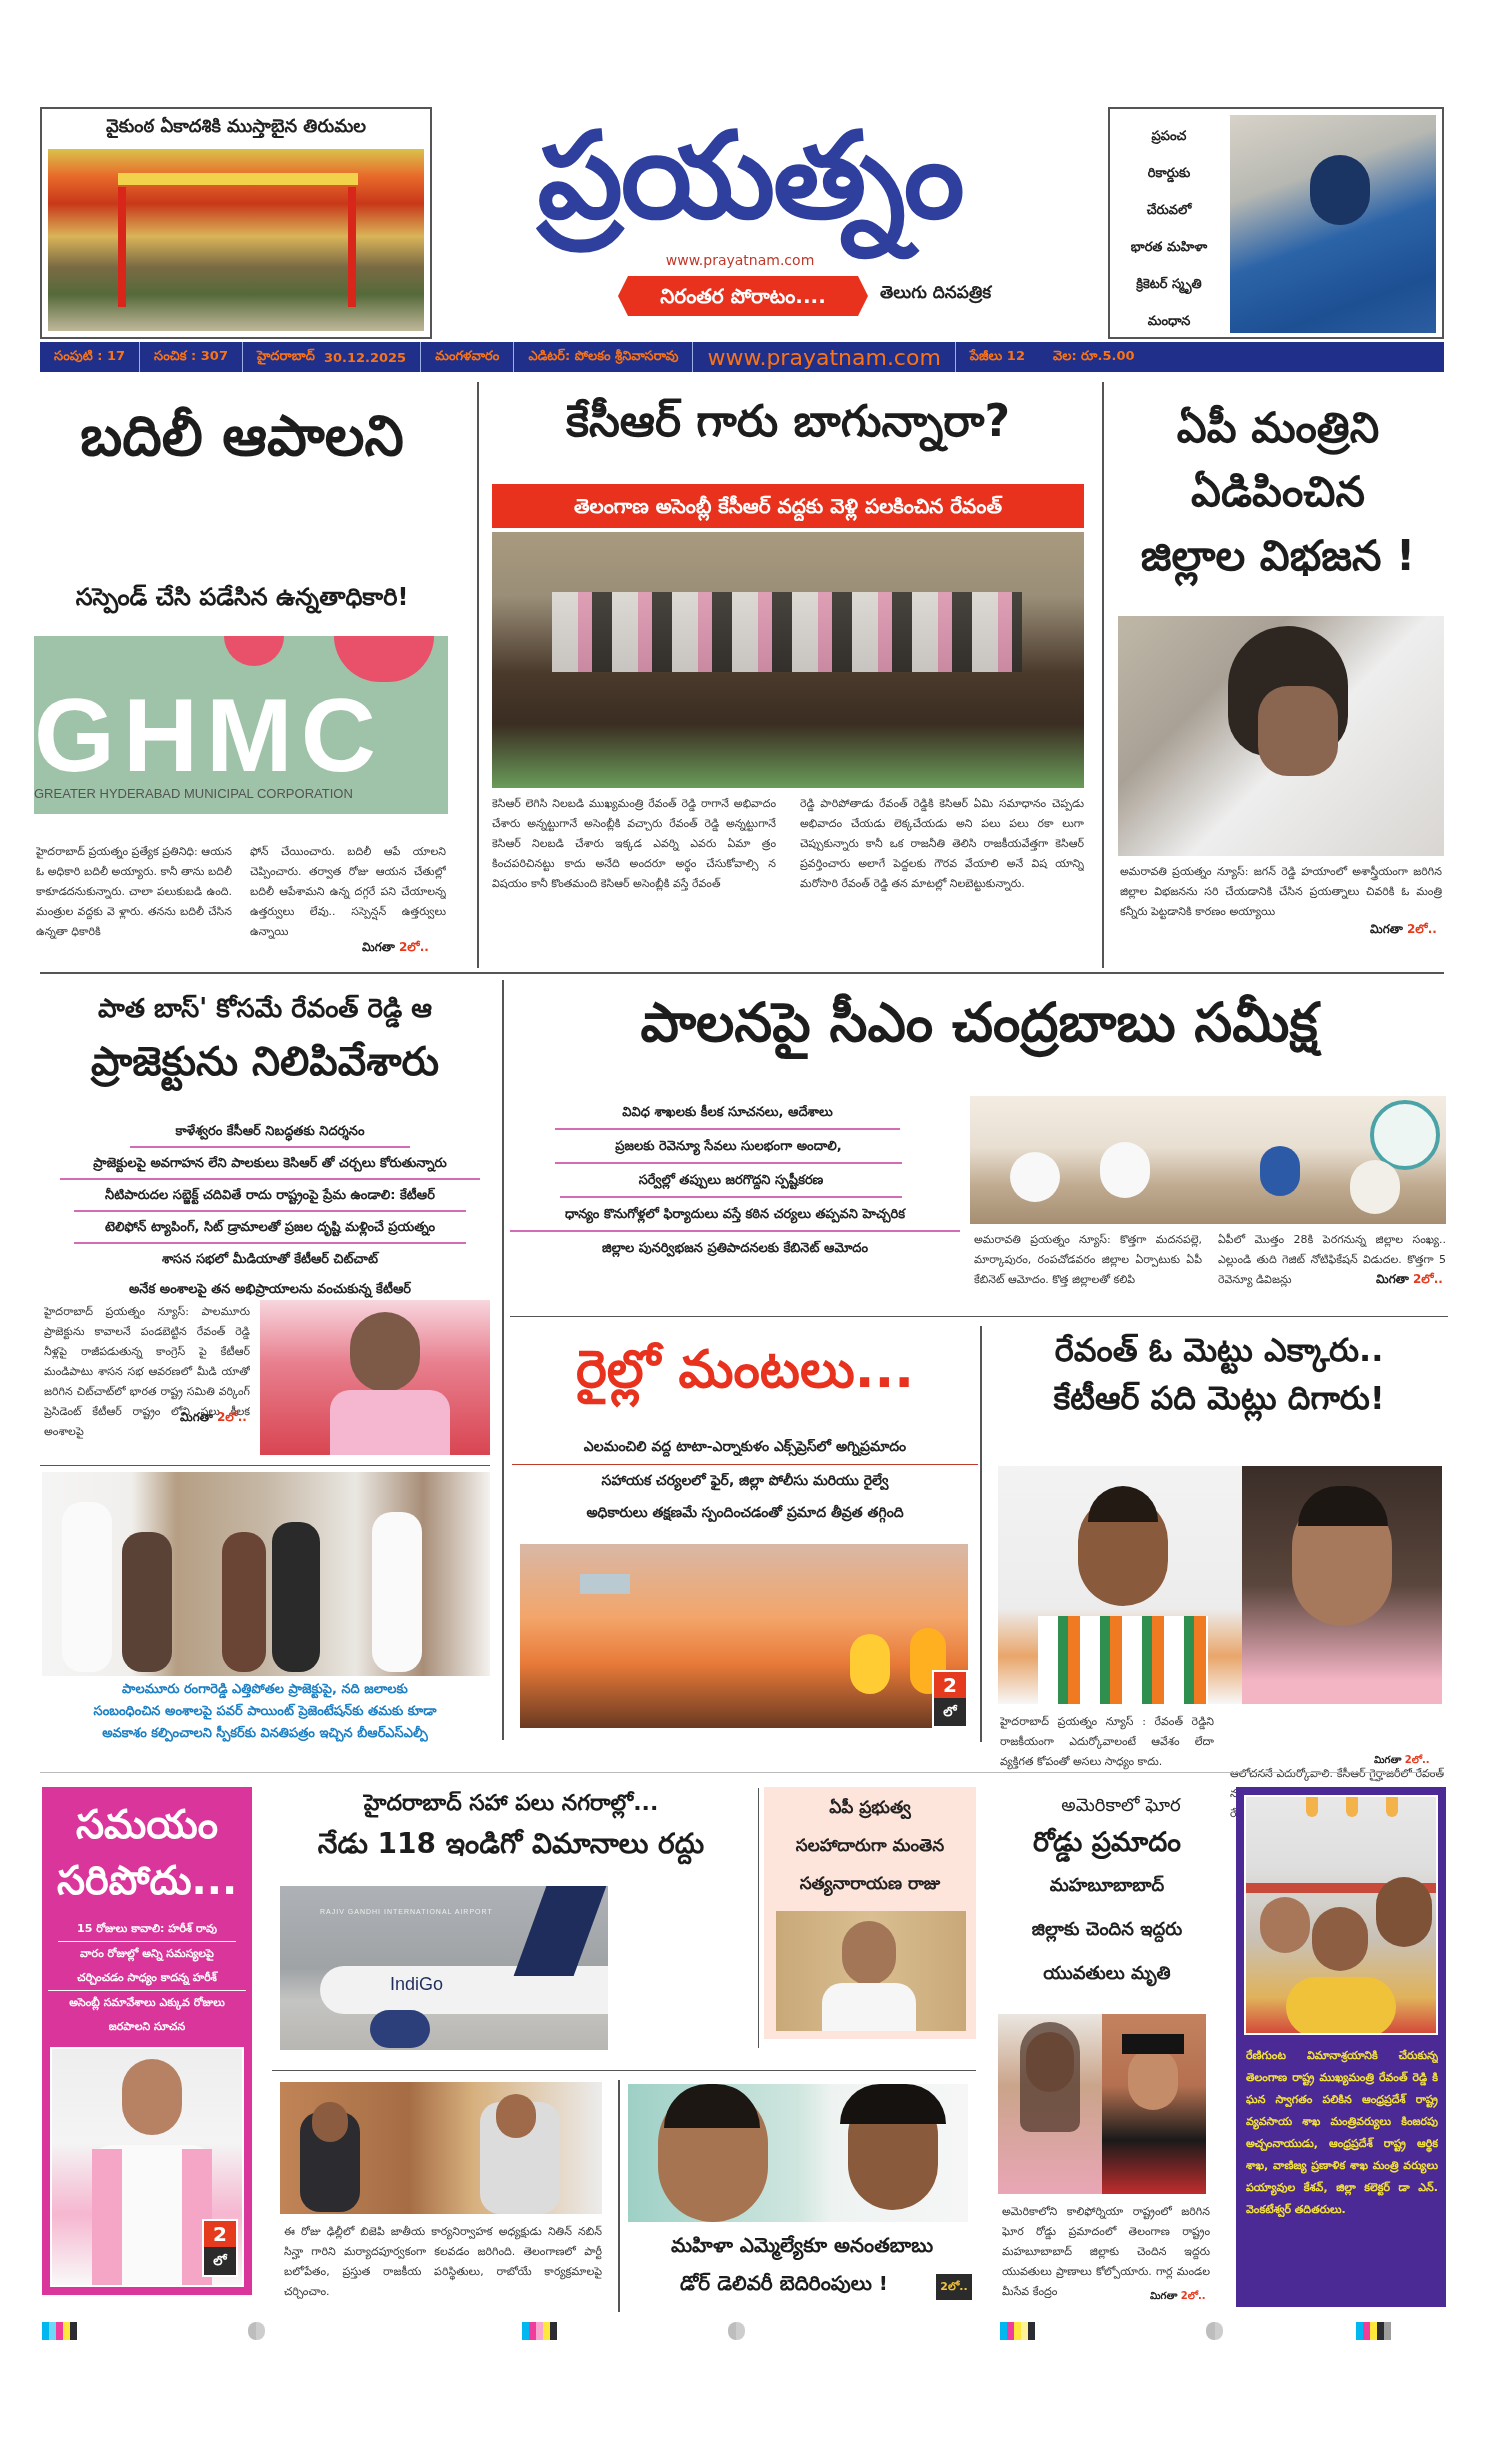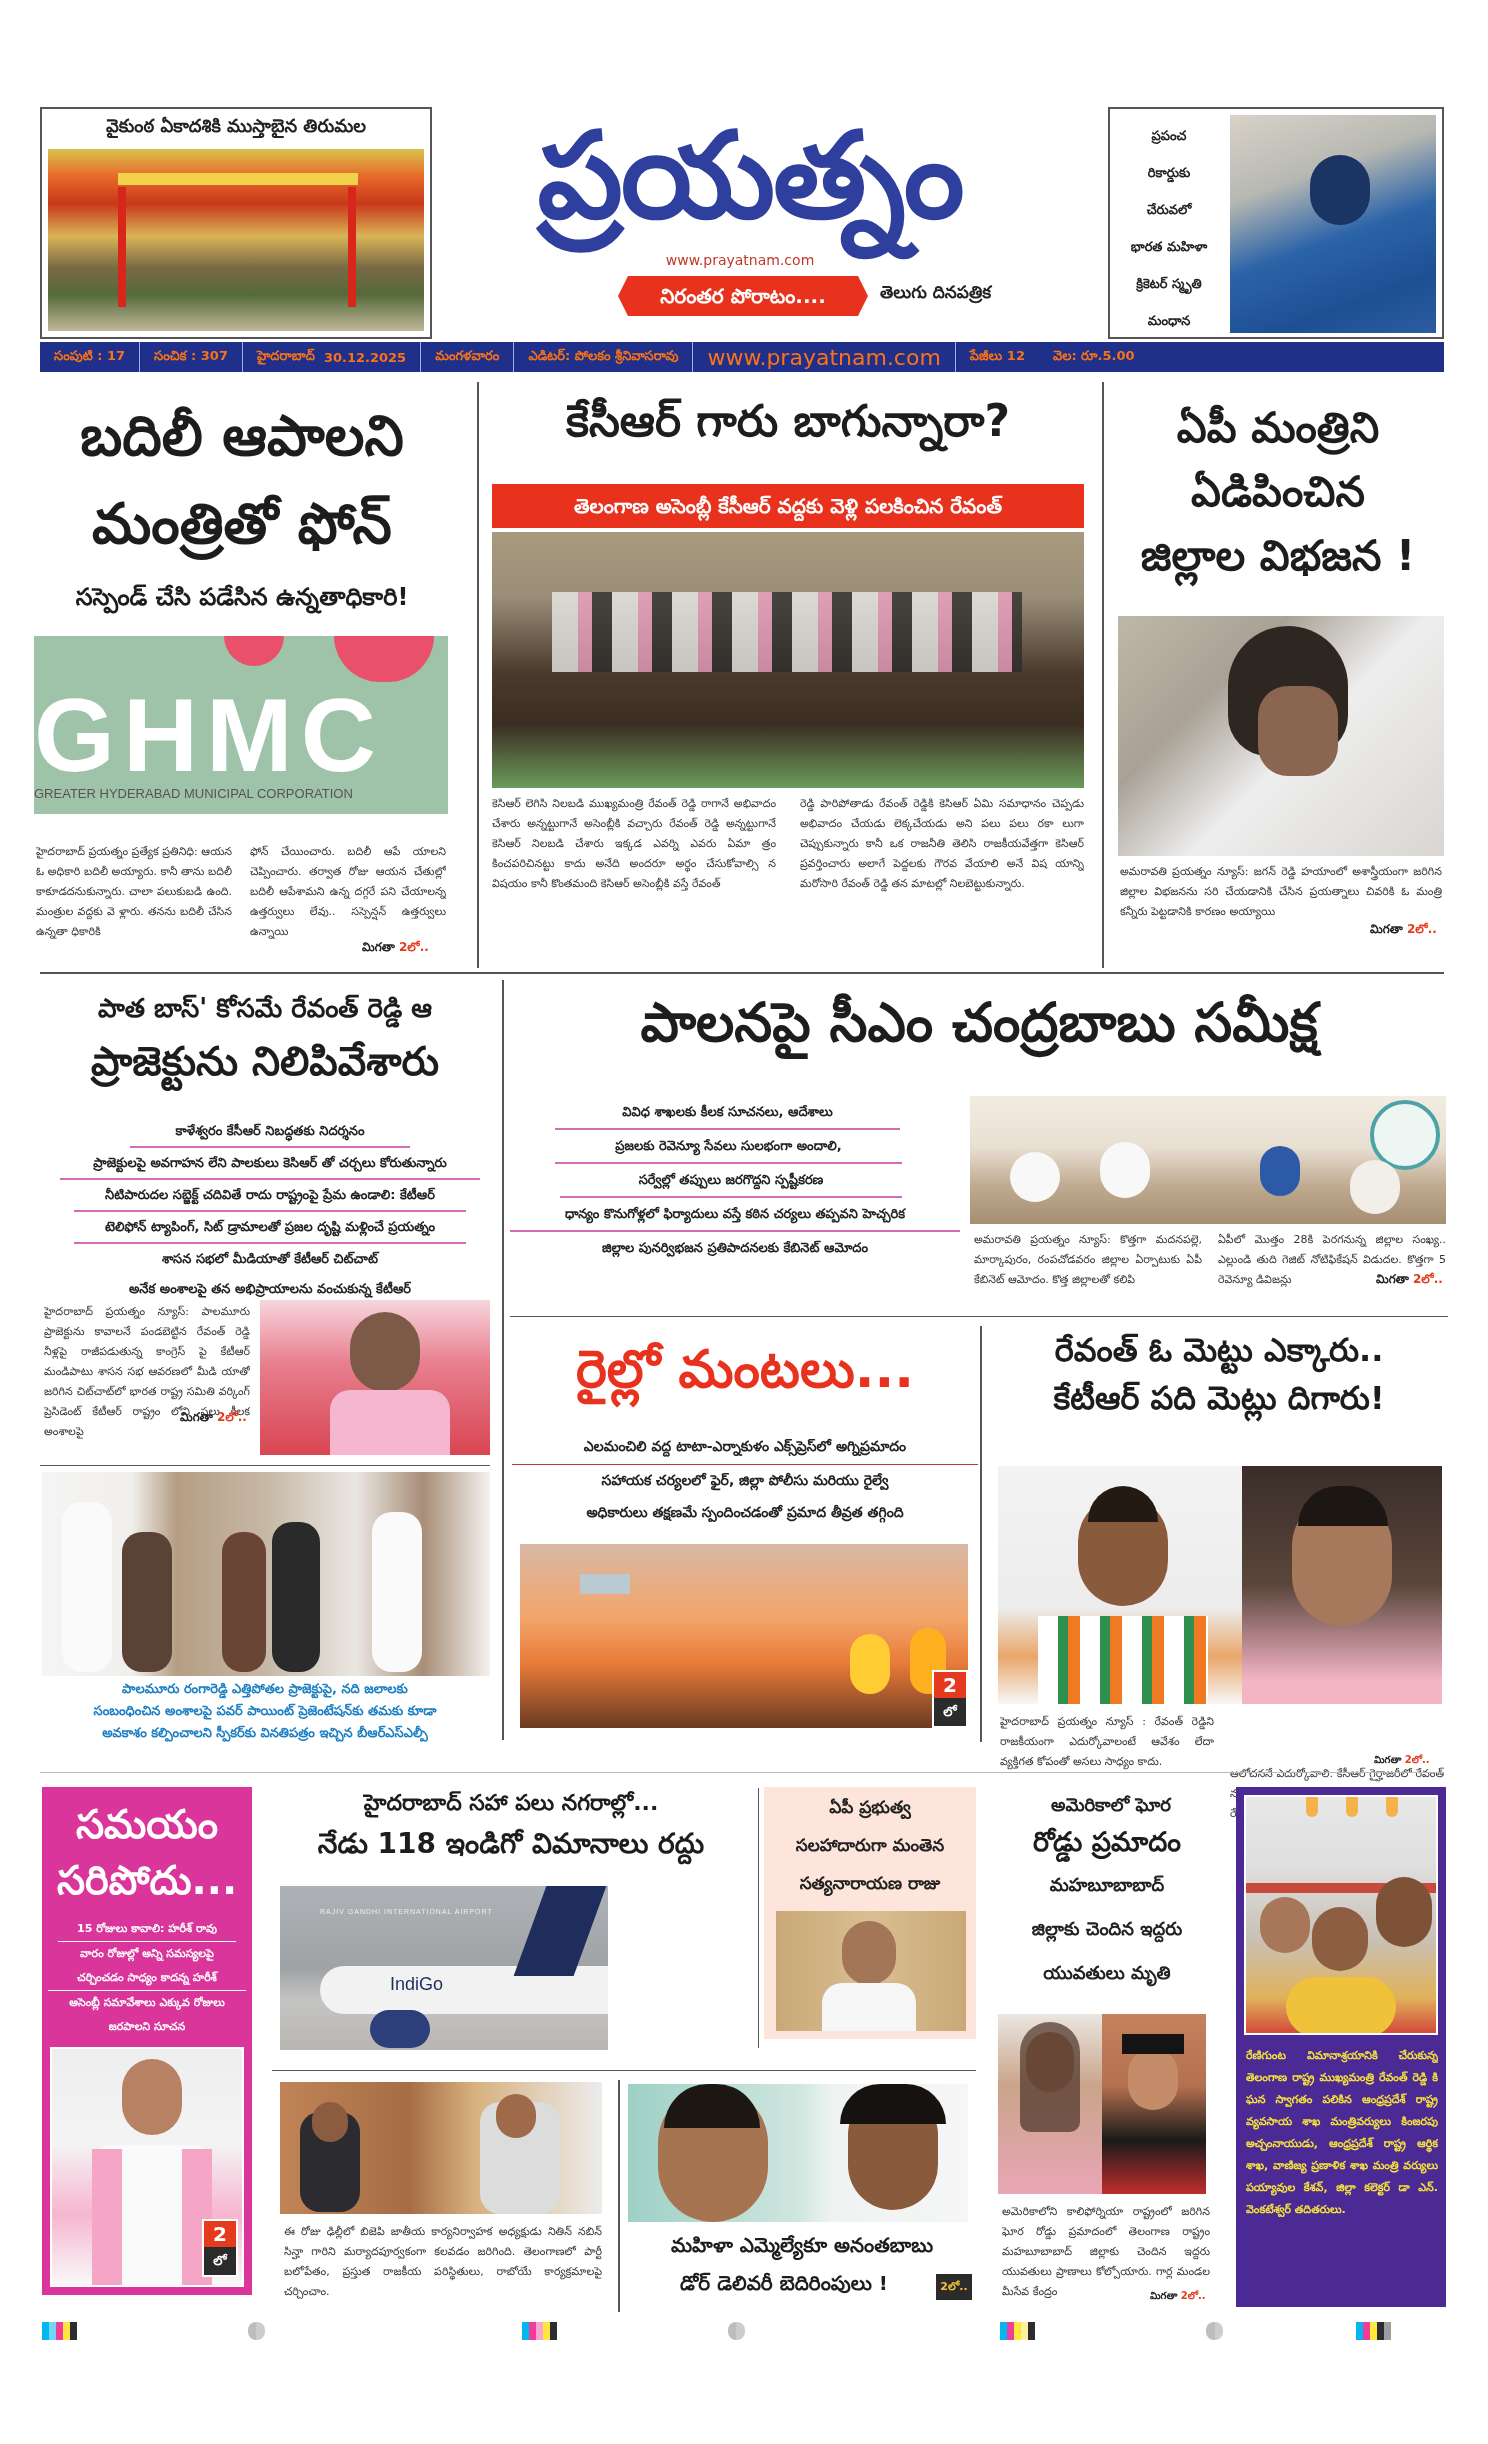--- a/index.html
+++ b/index.html
@@ -66,21 +66,20 @@
   <div class="strap-cell"><span>హైదరాబాద్</span>&nbsp;&nbsp;<span>30.12.2025</span></div>
   <div class="strap-cell">మంగళవారం</div>
   <div class="strap-cell">ఎడిటర్: పోలకం శ్రీనివాసరావు</div>
   <div class="strap-cell" style="font-size:22px;font-weight:normal;">www.prayatnam.com</div>
   <div class="strap-cell" style="border-right:none;">పేజీలు 12</div>
   <div class="strap-cell" style="border-right:none;">వెల: రూ.5.00</div>
 </div>
 
 <div class="abs" style="left:32px;top:380px;width:420px;height:590px;">
   <div class="abs headline" style="left:0;top:24px;width:420px;font-size:56px;">బదిలీ ఆపాలని</div>
-  <div class="abs headline" style="left:0;top:112px;width:420px;font-size:56px;">మంత్రితో ఫోన్</div>
   <div class="abs headline" style="left:0;top:204px;width:420px;font-size:24px;">సస్పెండ్ చేసి పడేసిన ఉన్నతాధికారి!</div>
   <div class="photo" style="left:2px;top:256px;width:414px;height:178px;background:#9fc3a8;">
     <div class="abs" style="left:190px;top:0;width:60px;height:30px;border-radius:0 0 30px 30px;background:#e9506a;"></div>
     <div class="abs" style="left:300px;top:0;width:100px;height:46px;border-radius:0 0 50px 50px;background:#e9506a;"></div>
     <div class="abs" style="left:0;top:40px;width:414px;font-size:104px;font-weight:bold;color:#fff;letter-spacing:8px;font-family:'Liberation Sans',sans-serif;">GHMC</div>
     <div class="abs" style="left:0;top:150px;width:414px;font-size:13px;color:#555;white-space:nowrap;font-family:'Liberation Sans',sans-serif;">GREATER HYDERABAD MUNICIPAL CORPORATION</div>
   </div>
   <div class="abs body-text" style="left:4px;top:462px;width:196px;height:110px;overflow:hidden;">హైదరాబాద్ ప్రయత్నం ప్రత్యేక ప్రతినిధి: ఆయన ఓ అధికారి బదిలీ అయ్యారు. కానీ తాను బదిలీ కాకూడదనుకున్నారు. చాలా పలుకుబడి ఉంది. మంత్రుల వద్దకు వె ళ్లారు. తనను బదిలీ చేసిన ఉన్నతా ధికారికి</div>
   <div class="abs body-text" style="left:218px;top:462px;width:196px;height:100px;overflow:hidden;">ఫోన్ చేయించారు. బదిలీ ఆపే యాలని చెప్పించారు. తర్వాత రోజు ఆయన చేతుల్లో బదిలీ ఆపేశామని ఉన్న దగ్గరే పని చేయాలన్న ఉత్తర్వులు లేవు.. సస్పెన్షన్ ఉత్తర్వులు ఉన్నాయి</div>
   <div class="abs more" style="left:330px;top:560px;font-size:12px;"><span>మిగతా</span> <span class="num">2లో..</span></div>
@@ -282,21 +281,21 @@
     <div class="abs" style="left:212px;top:0;width:106px;height:40px;border-radius:50px 50px 0 0;background:#161210;"></div>
   </div>
   <div class="abs headline" style="left:0;top:154px;width:356px;font-size:20px;">మహిళా ఎమ్మెల్యేకూ అనంతబాబు</div>
   <div class="abs headline" style="left:0;top:192px;width:320px;font-size:20px;">డోర్ డెలివరీ బెదిరింపులు !</div>
   <div class="abs center" style="left:312px;top:194px;width:36px;height:26px;background:#2b2b2b;color:#f5c43a;font-weight:bold;font-size:11px;line-height:26px;">
     <span>2లో..</span>
   </div>
 </div>
 
 <div class="abs" style="left:992px;top:1780px;width:230px;height:530px;">
-  <div class="abs center" style="left:4px;top:14px;width:230px;font-size:18px;font-weight:bold;color:#222;">అమెరికాలో ఘోర</div>
+  <div class="abs center" style="left:14px;top:14px;width:230px;font-size:18px;font-weight:normal;color:#222;">అమెరికాలో ఘోర</div>
   <div class="abs center" style="left:0;top:46px;width:230px;font-size:27px;font-weight:bold;color:#1d1d1d;">రోడ్డు ప్రమాదం</div>
   <div class="abs center" style="left:0;top:94px;width:230px;font-size:18px;font-weight:bold;color:#222;">మహబూబాబాద్</div>
   <div class="abs center" style="left:0;top:138px;width:230px;font-size:18px;font-weight:bold;color:#222;">జిల్లాకు చెందిన ఇద్దరు</div>
   <div class="abs center" style="left:0;top:182px;width:230px;font-size:18px;font-weight:bold;color:#222;">యువతులు మృతి</div>
   <div class="photo" style="left:6px;top:234px;width:104px;height:180px;background:linear-gradient(180deg,#eae6e0 0%,#caa48a 40%,#e9a6b6 100%);">
     <div class="abs" style="left:28px;top:18px;width:48px;height:60px;border-radius:24px;background:#b07a5a;"></div>
     <div class="abs" style="left:22px;top:8px;width:60px;height:110px;border-radius:30px 30px 10px 10px;background:#4a3226;opacity:.7;"></div>
   </div>
   <div class="photo" style="left:110px;top:234px;width:104px;height:180px;background:linear-gradient(180deg,#c4825e 0%,#b47050 40%,#1a1a1a 70%,#c02d2d 100%);">
     <div class="abs" style="left:26px;top:34px;width:50px;height:62px;border-radius:25px;background:#c48c68;"></div>

